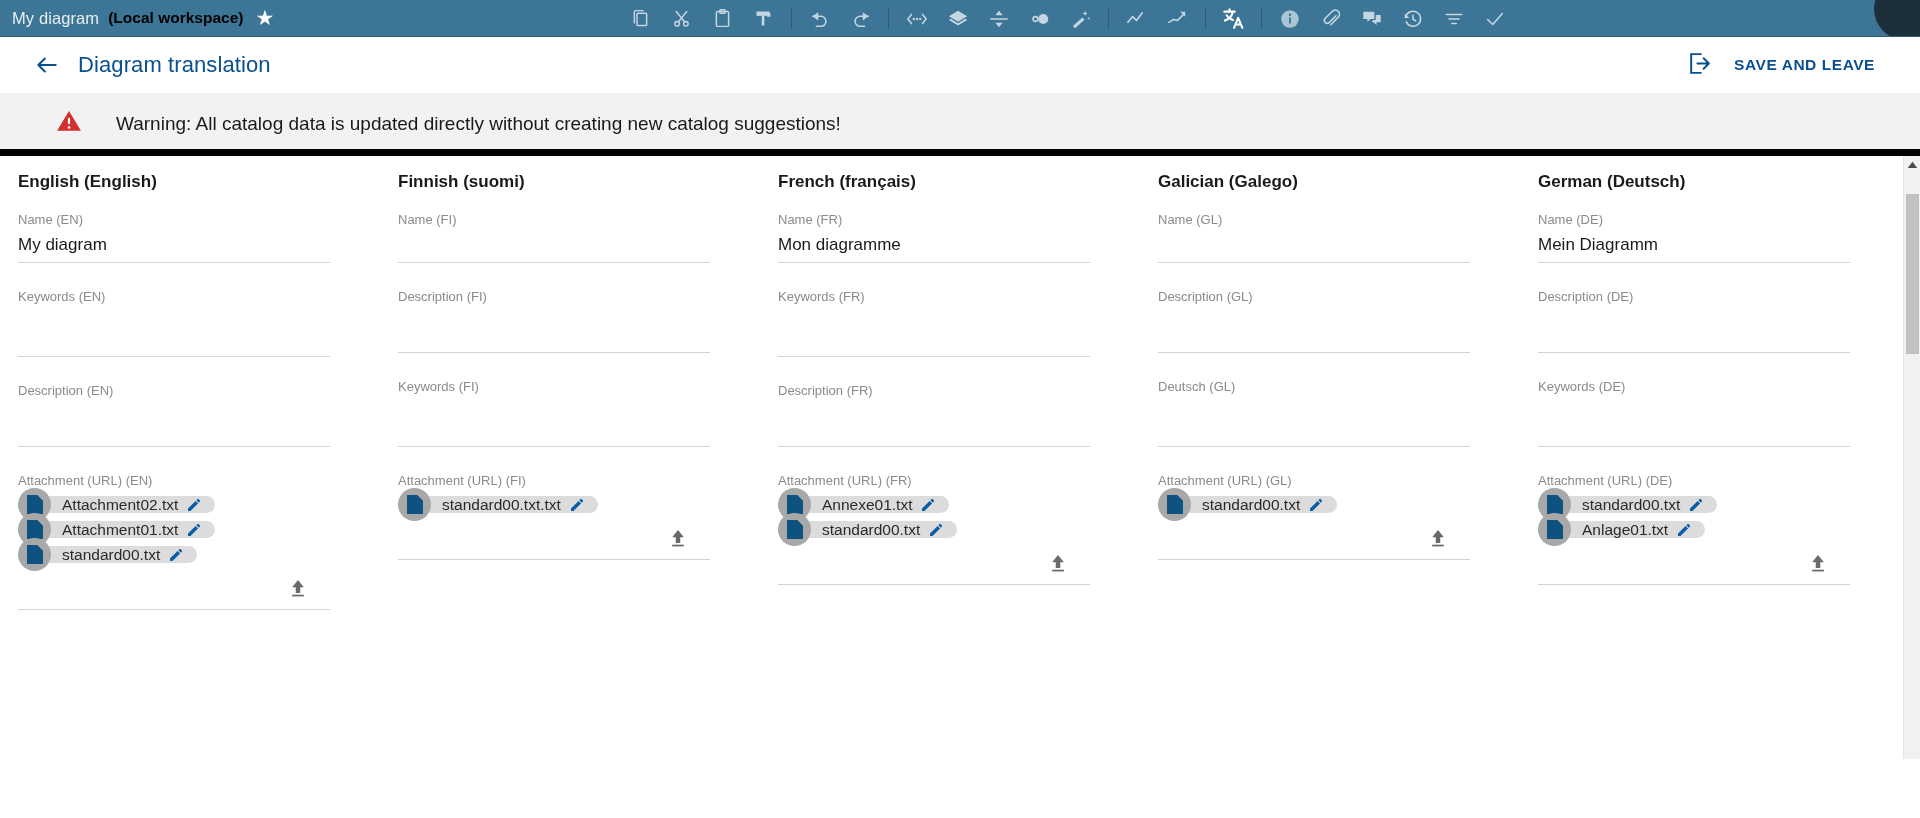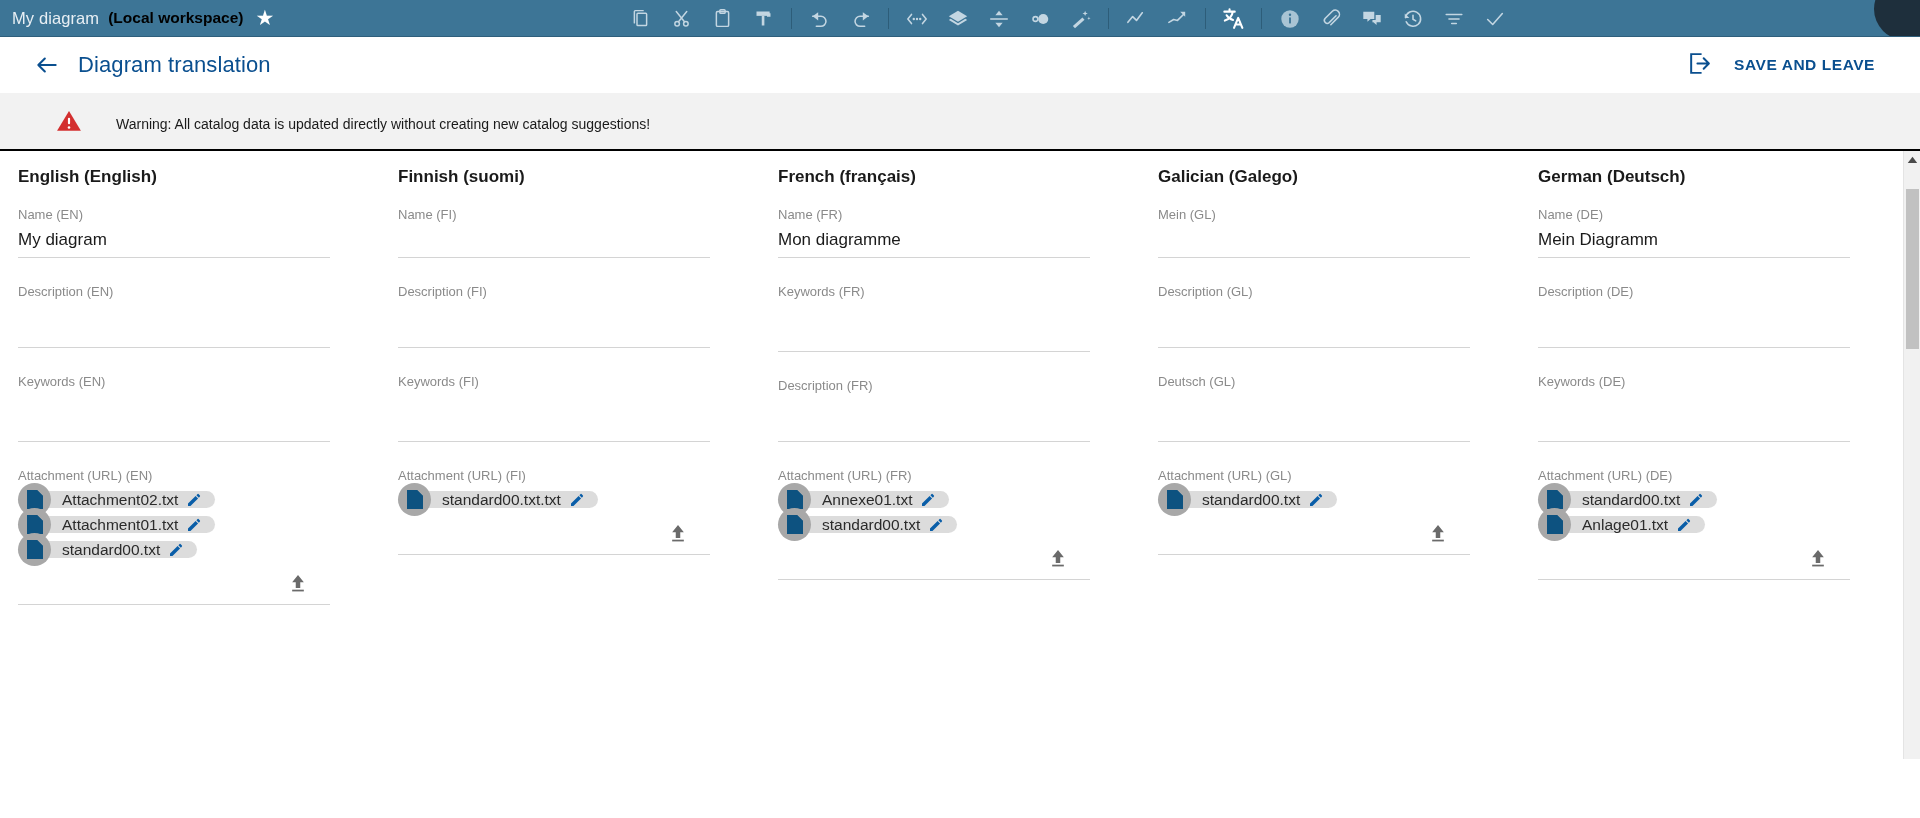--- a/index.html
+++ b/index.html
@@ -121,31 +121,31 @@
   .warning {
     height: 56px;
     background: #f2f2f2;
     display: flex;
     align-items: center;
     padding-left: 56px;
     gap: 34px;
   }
   .warn-icon { flex: 0 0 auto; display:flex; align-items:center;}
   .warn-text {
-    font-size: 14px;
+    font-size: 19px;
     color: #1a1a1a;
     margin-top: 6px;
   }
 
   
   .content-wrap {
     position: relative;
     height: 610px;
     background: #ffffff;
-    border-top: 2px solid #000000;
+    border-top: 7px solid #000000;
   }
   .columns {
     display: flex;
     height: 100%;
     padding-top: 16px;
   }
   .lang-col {
     width: 380px;
     flex: 0 0 380px;
     padding: 0 18px 0 0;
@@ -436,27 +436,27 @@
 <div class="content-wrap">
   <div class="columns" id="columns-root">
       <div class="lang-col">
         <div class="inner">
           <div class="lang-title">English (English)</div>
           <div class="field">
             <div class="field-label">Name (EN)</div>
             <div class="field-value">My diagram</div>
             <div class="field-underline"></div>
           </div>
+          <div class="field keywords">
+            <div class="field-label">Keywords (EN)</div>
+            <div class="field-value"></div>
+            <div class="field-underline"></div>
+          </div>
           <div class="field tall">
             <div class="field-label">Description (EN)</div>
-            <div class="field-value"></div>
-            <div class="field-underline"></div>
-          </div>
-          <div class="field keywords">
-            <div class="field-label">Keywords (EN)</div>
             <div class="field-value"></div>
             <div class="field-underline"></div>
           </div>
           <div class="attach-block">
             <div class="field-label">Attachment (URL) (EN)</div>
             <div class="chips">
               <div class="chip">
                 <span class="chip-avatar">
                   <svg width="17" height="19" viewBox="0 0 17 19">
                     <path d="M1 0h10l6 6v13H1z" fill="#0d5280"></path>
@@ -618,21 +618,21 @@
               </span>
             </div>
             <div class="attach-underline"></div>
           </div>
         </div>
       </div>
       <div class="lang-col">
         <div class="inner">
           <div class="lang-title">Galician (Galego)</div>
           <div class="field">
-            <div class="field-label">Mein (GL)</div>
+            <div class="field-label">Name (GL)</div>
             <div class="field-value"></div>
             <div class="field-underline"></div>
           </div>
           <div class="field tall">
             <div class="field-label">Description (GL)</div>
             <div class="field-value"></div>
             <div class="field-underline"></div>
           </div>
           <div class="field keywords">
             <div class="field-label">Deutsch (GL)</div>

